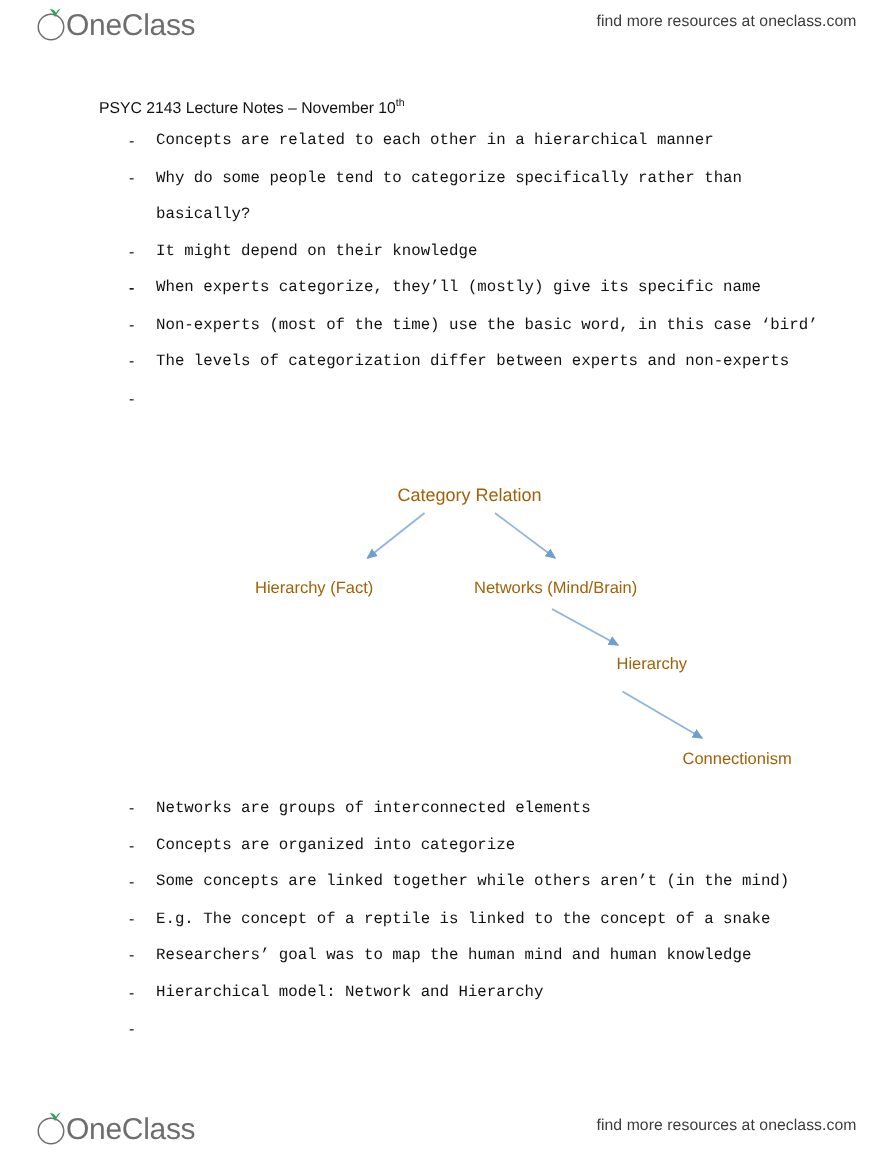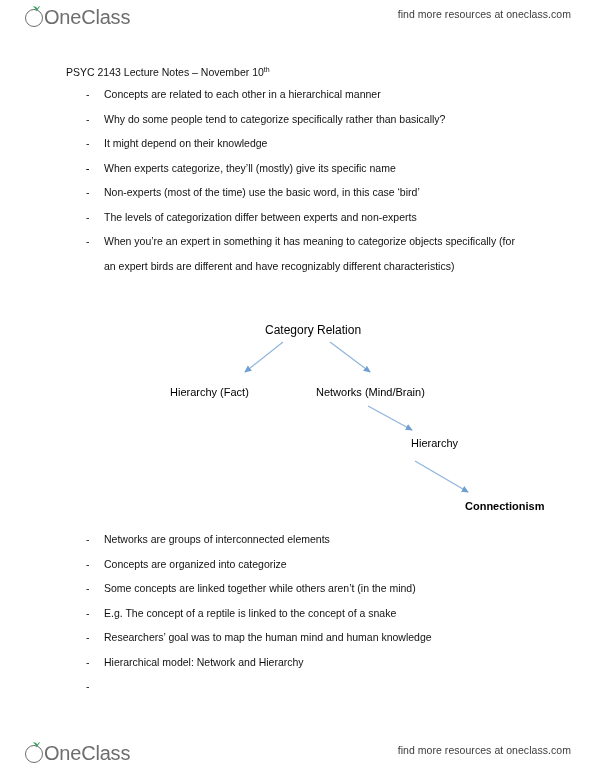--- a/index.html
+++ b/index.html
@@ -117,21 +117,21 @@
     color: #111;
   }
   .bullet .dash {
     position: absolute;
     left: 2px;
     top: 0;
     color: #111;
     font-size: 10.5px;
     line-height: 24.5px;
   }
-  .bullet .txt { display: block; }
+  .bullet .txt { display: block; font-family: Liberation Mono, monospace; }
   .bullet.wrap .txt { max-width: 420px; }
 
   
   .diagram {
     position: absolute;
     left: 0;
     top: 318px;
     width: 595px;
     height: 205px;
   }
@@ -139,32 +139,32 @@
     position: absolute;
     left: 0;
     top: 0;
     width: 595px;
     height: 205px;
     overflow: visible;
   }
   .node {
     position: absolute;
     font-size: 11px;
-    color: #000000;
+    color: #a16207;
     white-space: nowrap;
   }
   .node.root {
     left: 265px;
     top: 5px;
     font-size: 12px;
   }
   .node.left-child  { left: 170px; top: 68px; }
   .node.right-child { left: 316px; top: 68px; }
   .node.mid         { left: 411px; top: 119px; }
-  .node.leaf        { left: 465px; top: 182px; font-weight: bold; }
+  .node.leaf        { left: 455px; top: 182px; }
 </style>
 </head>
 <body>
 
 <div class="page">
 
   <div class="brand-bar header">
     <div class="logo">
       <span class="logo-mark">
         <span class="ring"></span>
@@ -204,21 +204,20 @@
     <li class="bullet">
       <span class="dash">-</span>
       <span class="txt">Non-experts (most of the time) use the basic word, in this case ‘bird’</span>
     </li>
     <li class="bullet">
       <span class="dash">-</span>
       <span class="txt">The levels of categorization differ between experts and non-experts</span>
     </li>
     <li class="bullet wrap">
       <span class="dash">-</span>
-      <span class="txt">When you’re an expert in something it has meaning to categorize objects specifically (for an expert birds are different and have recognizably different characteristics)</span>
     </li>
   </ul>
 
   <div class="diagram">
     <svg viewBox="0 0 595 205">
       <defs>
         <marker id="ah" markerWidth="7" markerHeight="7" refX="5.2" refY="3.1" orient="auto" markerUnits="strokeWidth">
           <path d="M0,0.4 L6,3.1 L0,5.8 Z" fill="#6f9fd0"></path>
         </marker>
       </defs>

